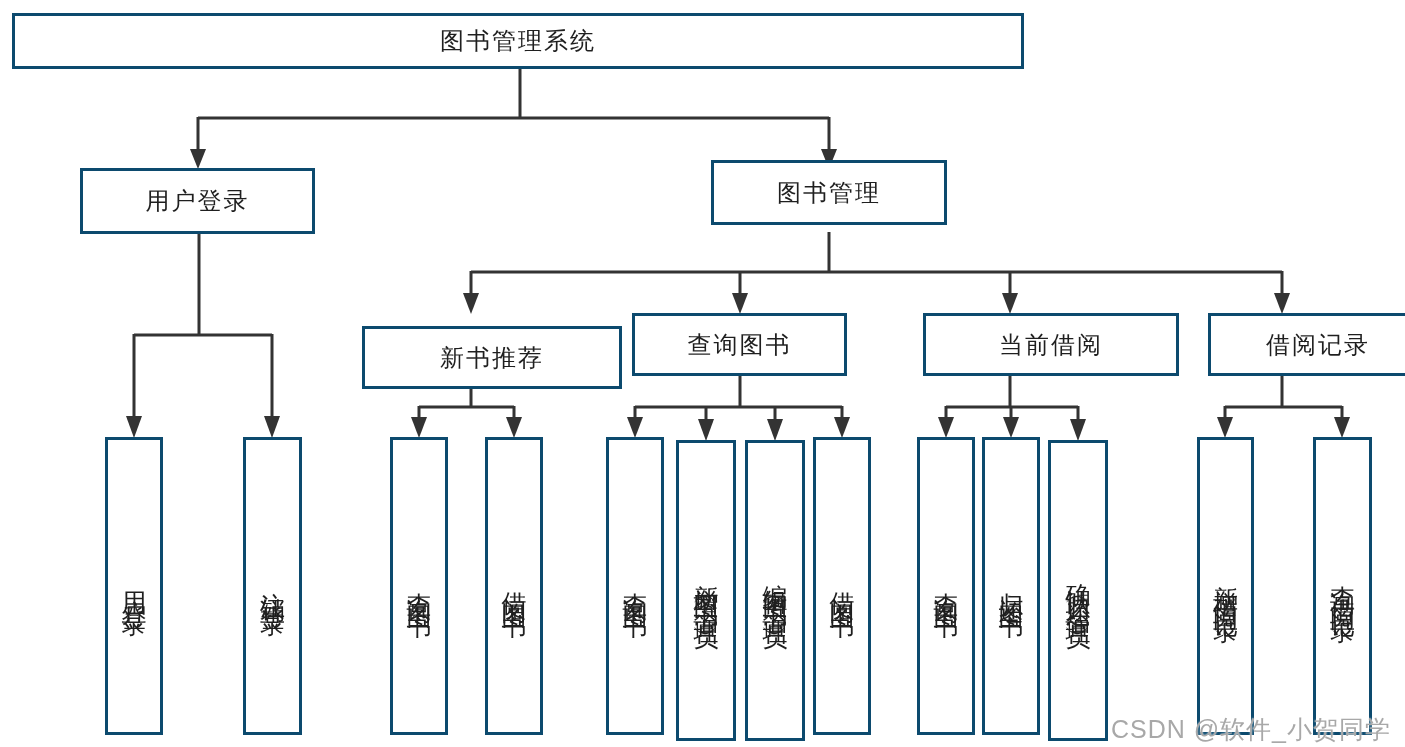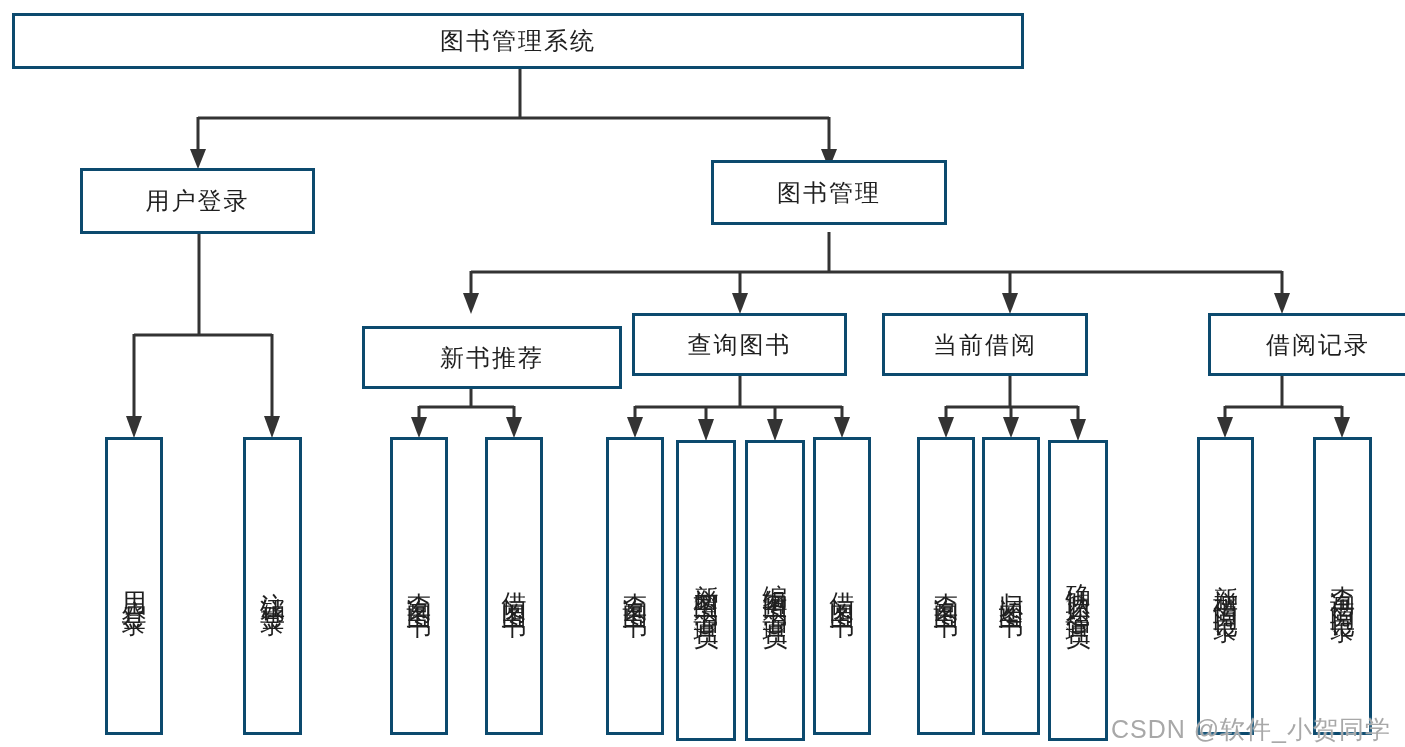--- a/index.html
+++ b/index.html
@@ -98,21 +98,21 @@
     </g>
   </svg>
 
   <div class="node hlabel" style="left:12px; top:13px; width:1012px; height:56px;">图书管理系统</div>
 
   <div class="node hlabel" style="left:80px; top:168px; width:235px; height:66px;">用户登录</div>
   <div class="node hlabel" style="left:711px; top:160px; width:236px; height:65px;">图书管理</div>
 
   <div class="node hlabel" style="left:362px; top:326px; width:260px; height:63px;">新书推荐</div>
   <div class="node hlabel" style="left:632px; top:313px; width:215px; height:63px;">查询图书</div>
-  <div class="node hlabel" style="left:882px; top:313px; width:206px; height:63px;">当前借阅</div>
+  <div class="node hlabel" style="left:923px; top:313px; width:256px; height:63px;">当前借阅</div>
   <div class="node hlabel" style="left:1208px; top:313px; width:220px; height:63px;">借阅记录</div>
 
   <div class="node leaf" style="left:105px; top:437px; width:58px; height:298px;">用户登录</div>
   <div class="node leaf" style="left:243px; top:437px; width:59px; height:298px;">注销登录</div>
 
   <div class="node leaf" style="left:390px; top:437px; width:58px; height:298px;">查询图书</div>
   <div class="node leaf" style="left:485px; top:437px; width:58px; height:298px;">借阅图书</div>
 
   <div class="node leaf" style="left:606px; top:437px; width:58px; height:298px;">查询图书</div>
   <div class="node leaf tall" style="left:676px; top:440px; width:60px; height:301px;">新增图书（管理员）</div>

